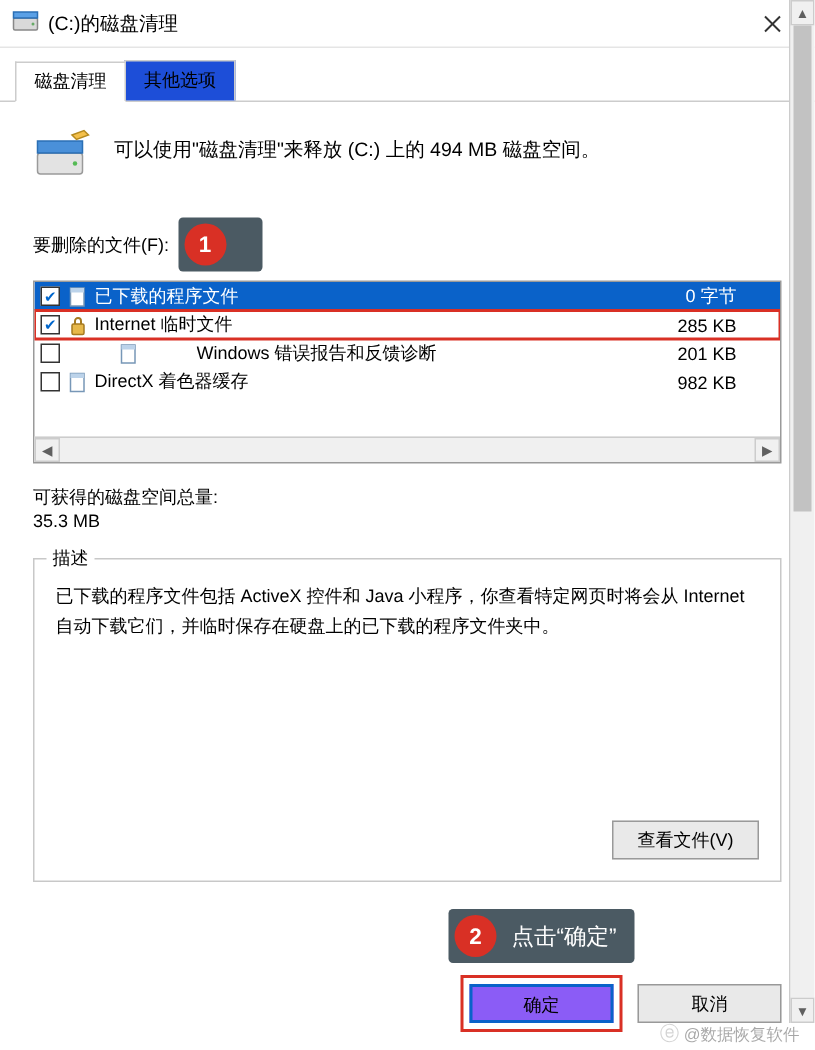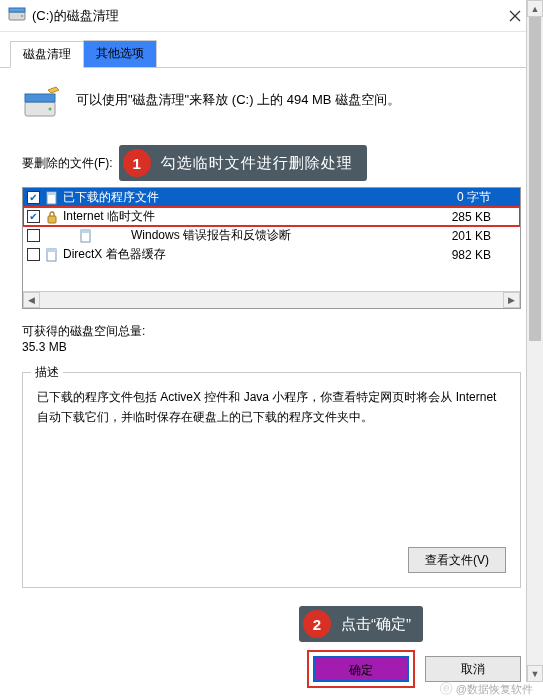--- a/index.html
+++ b/index.html
@@ -40,21 +40,21 @@
   margin-right: -1px;
   font-size: 12px;
   position: relative;
 }
 .tab.active {
   background: #fff;
   border-bottom: 1px solid #fff;
   top: 1px;
   z-index: 2;
 }
-.tab.inactive { background: #3b82f6; }
+.tab.inactive { background: #1d4ed8; }
 .content { padding: 16px 22px 10px 22px; }
 .intro { display: flex; align-items: flex-start; margin-bottom: 18px; }
 .intro .big-icon { margin-right: 14px; }
 .intro .intro-text { font-size: 13px; line-height: 1.5; padding-top: 6px; }
 .section-label-row { display: flex; align-items: center; margin-bottom: 6px; position: relative; }
 .section-label { font-size: 12px; }
 .callout1 {
   margin-left: 6px;
   display: flex;
   align-items: center;
@@ -154,21 +154,21 @@
   display:inline-block;
   min-width: 96px;
   height: 26px;
   line-height: 24px;
   text-align:center;
   border:1px solid #999;
   background:#e9e9e9;
   font-size: 12px;
   padding: 0 16px;
 }
-.btn.focus { border:2px solid #0a62c9; background:#a21caf; }
+.btn.focus { border:2px solid #0a62c9; background:#8b5cf6; }
 .footer {
   position: absolute;
   left: 0; right: 0; bottom: 12px;
   display:flex;
   justify-content:flex-end;
   align-items: center;
   padding-right: 22px;
   gap: 10px;
 }
 .callout2 {
@@ -235,21 +235,20 @@
         <path d="M26 6 l8 -3 l3 3 l-8 3 z" fill="#f4c04a" stroke="#b58a20"></path>
       </svg>
     </span>
     <div class="intro-text">可以使用"磁盘清理"来释放  (C:) 上的 494 MB 磁盘空间。</div>
   </div>
 
   <div class="section-label-row">
     <span class="section-label">要删除的文件(F):</span>
     <div class="callout1">
       <div class="num">1</div>
-      <div class="txt">勾选临时文件进行删除处理</div>
     </div>
   </div>
 
   <div class="listbox">
     <div class="rows" id="rows">
         <div class="row selected" style="padding-right: 19px;">
           <span class="chk">✔</span>
           <span class="fileicon">
             <svg width="14" height="14" viewBox="0 0 14 14">
               <rect x="2" y="1" width="9" height="12" fill="#fff" stroke="#7797b7"></rect>

